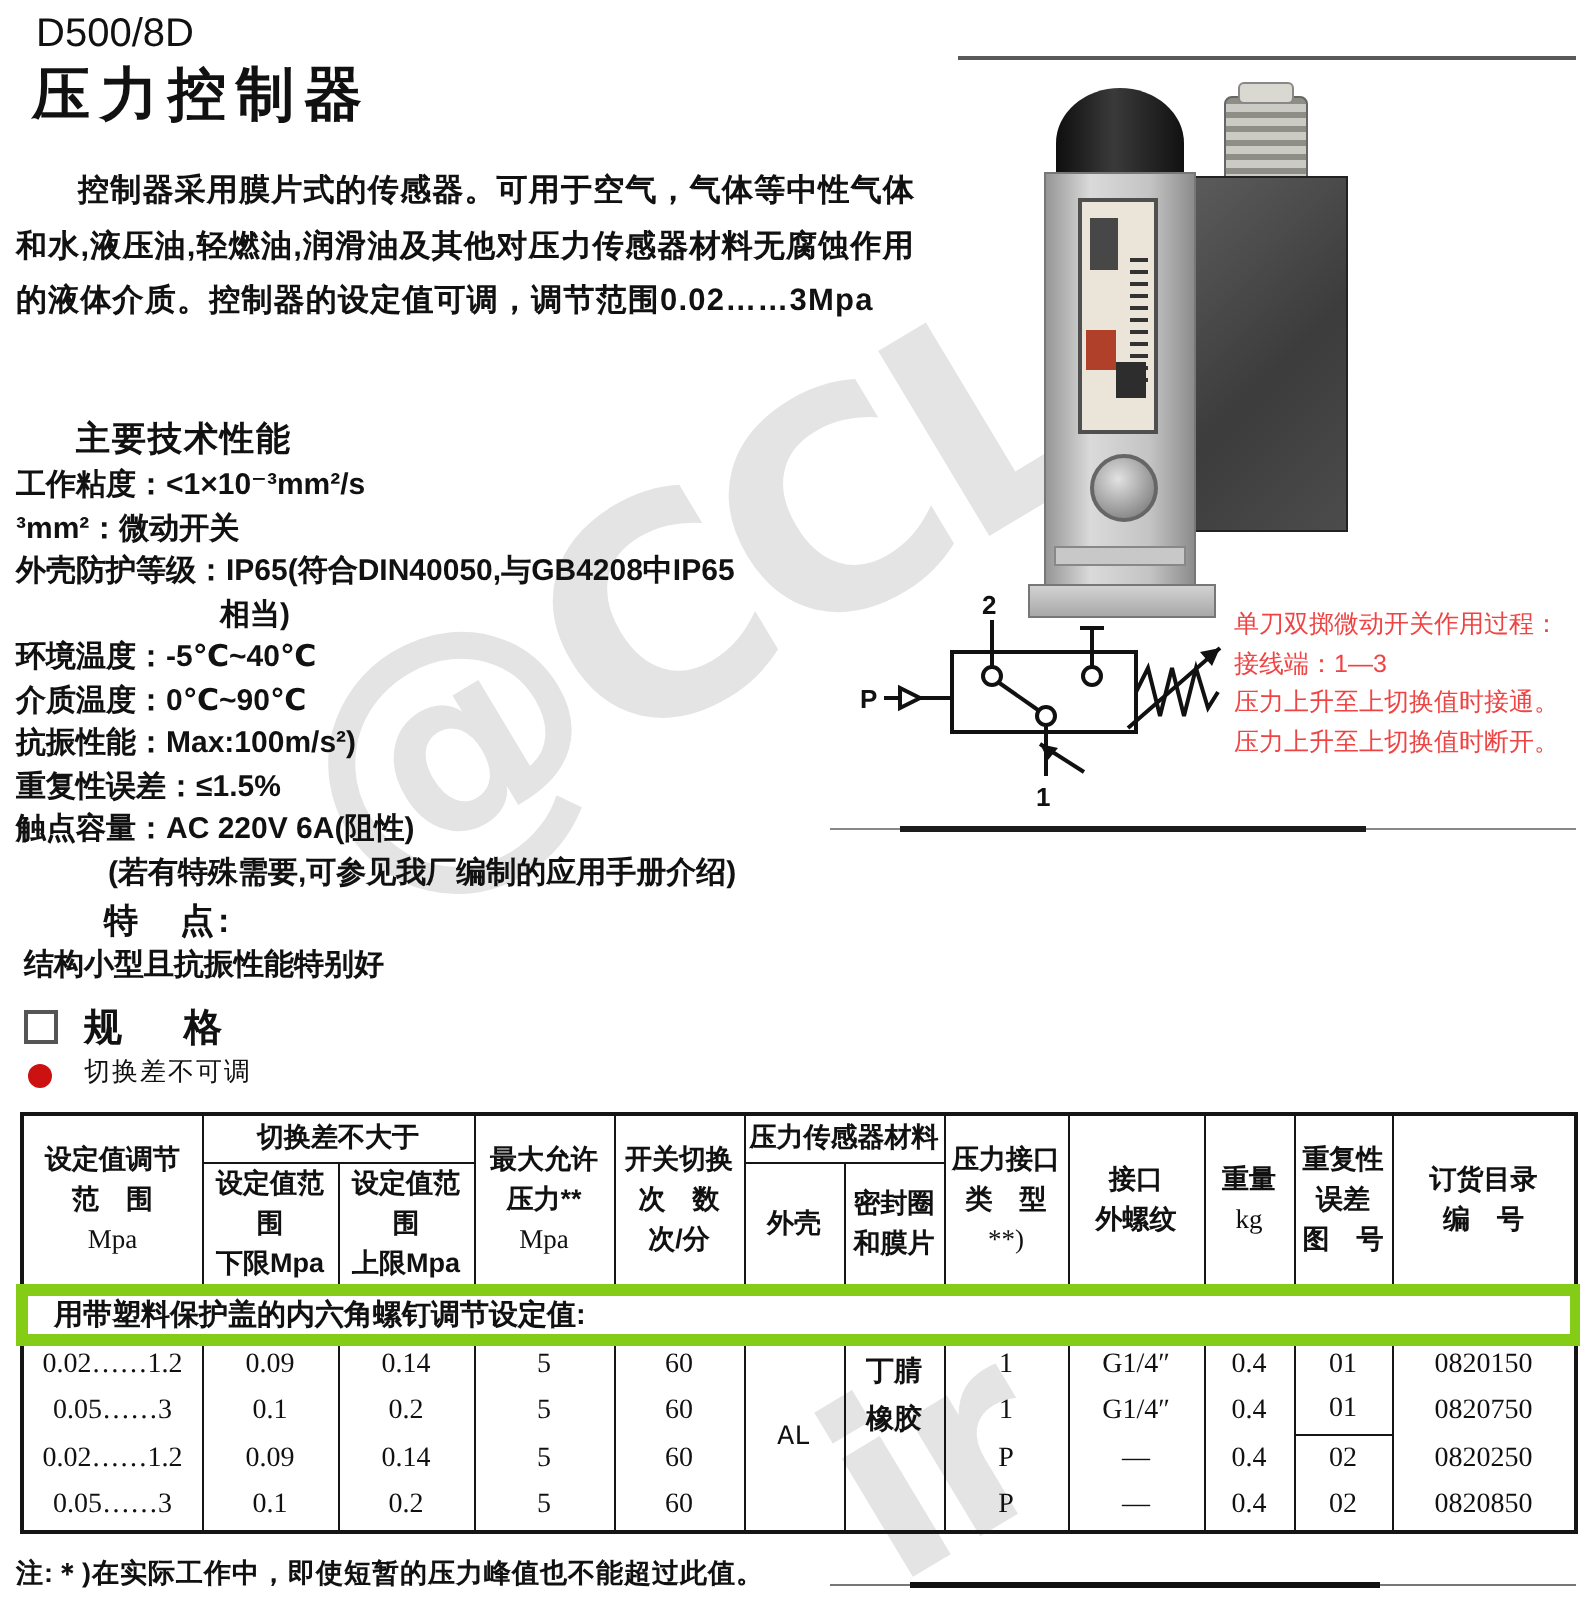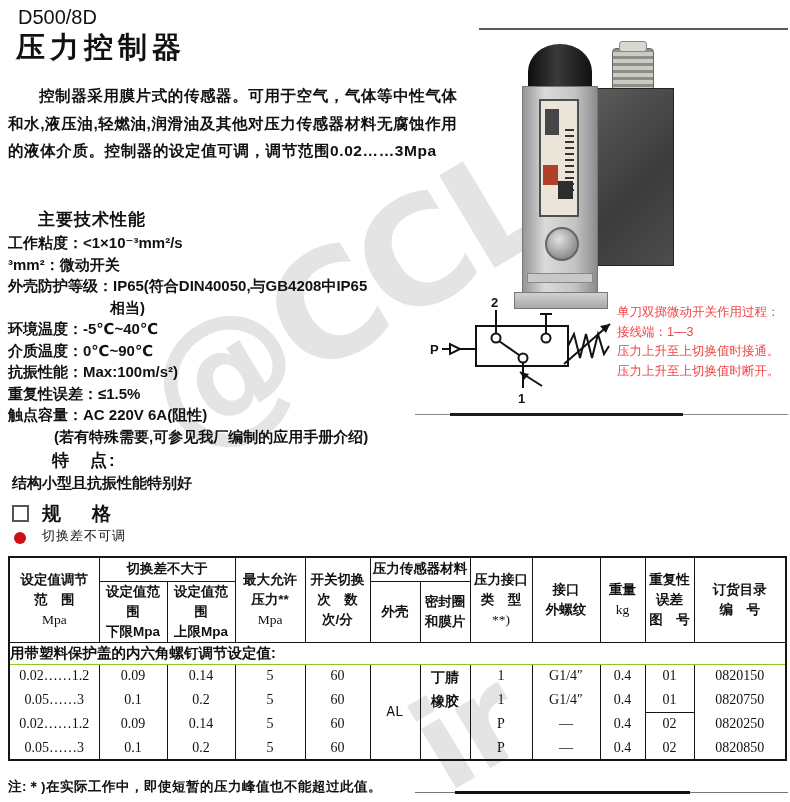--- a/index.html
+++ b/index.html
@@ -65,22 +65,22 @@
   
   #spec-table { position:absolute; left:8px; top:556px; width:778px; border-collapse:collapse;
                 table-layout:fixed; background:transparent; }
   #spec-table th, #spec-table td { border:1px solid #151515; text-align:center; vertical-align:middle; padding:0; }
   #spec-table { border:2px solid #151515; }
   #spec-table th { font-size:13.5px; font-weight:bold; line-height:20px; }
   #spec-table th span { display:block; }
   #spec-table .lat { font-family:"Liberation Serif","DejaVu Serif",serif; font-weight:normal; font-size:13.5px; }
   #spec-table thead .grp { height:24px; }
   #spec-table thead .sub { height:44px; }
-  #spec-table td.section { height:22px; text-align:left; 
-        font-size:14.5px; font-weight:bold; border:1px solid #84cc16; }
+  #spec-table td.section { height:22px; text-align:left; padding-left:13px;
+        font-size:14.5px; font-weight:bold; border:6px solid #84cc16; }
   #spec-table td.d { height:24px; font-family:"Liberation Serif","DejaVu Serif",serif; font-size:14px;
         border-top:none; border-bottom:none; }
   #spec-table tr.datarow:last-child td { border-bottom:2px solid #151515; }
   #spec-table td.split { border-bottom:1px solid #151515 !important; }
   #spec-table td.seal-cell { border-top:none; border-bottom:none; vertical-align:top;
         font-size:14px; font-weight:bold; line-height:24px; }
   #spec-table td.shell-cell { border-top:none; border-bottom:none;
         font-family:Liberation Mono, monospace; font-size:14px;margin-left:16px; }
   
   #footnote { position:absolute; left:8px; top:778px; font-size:13.5px; font-weight:bold; letter-spacing:0.5px; }

